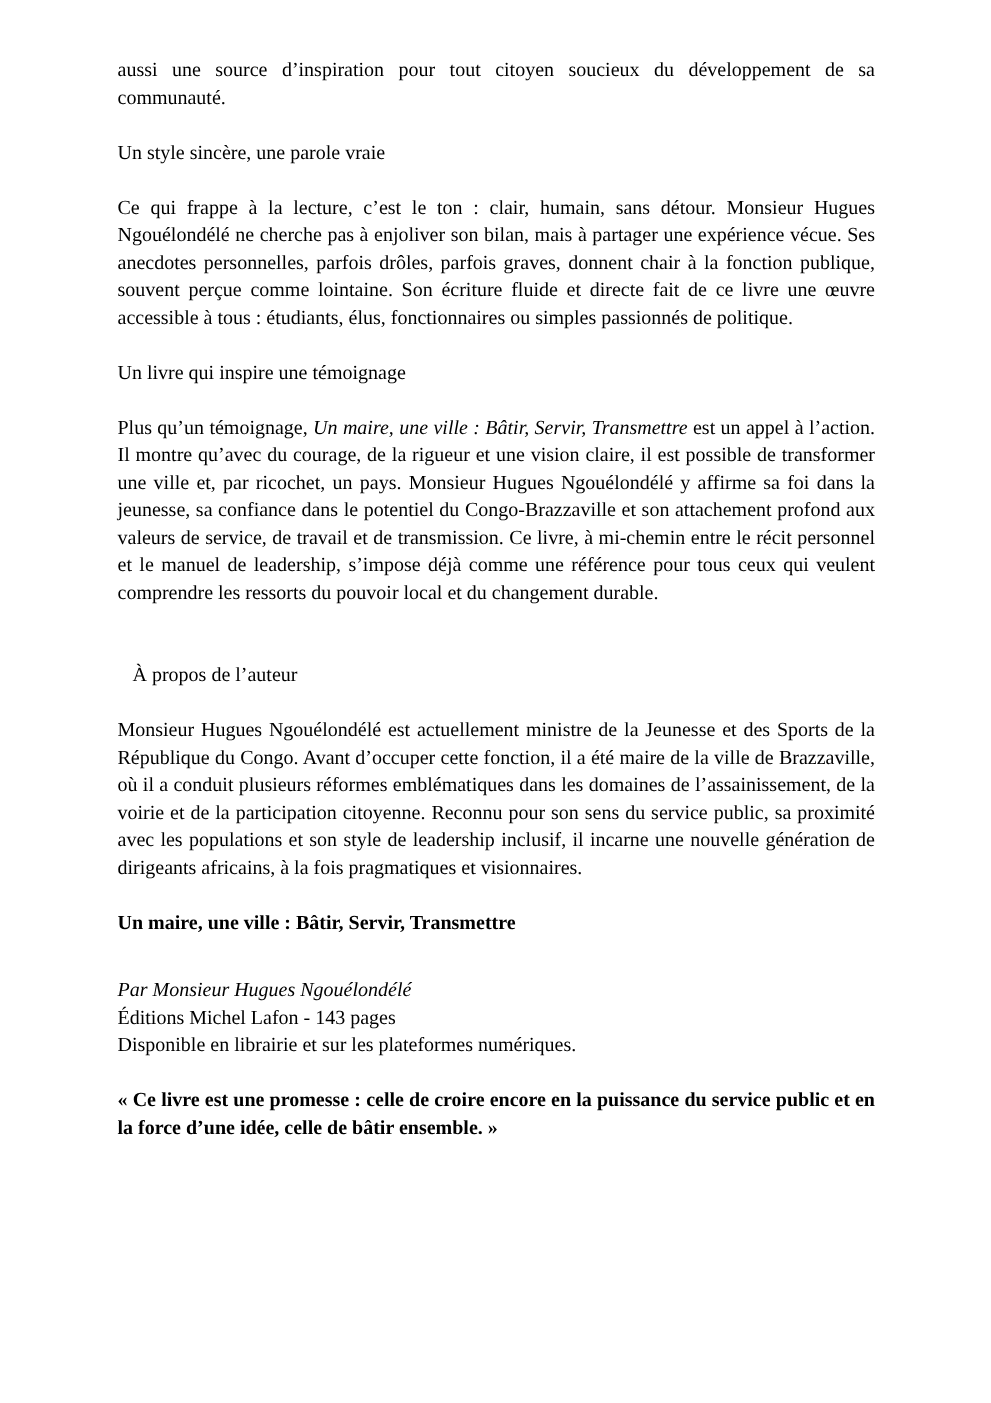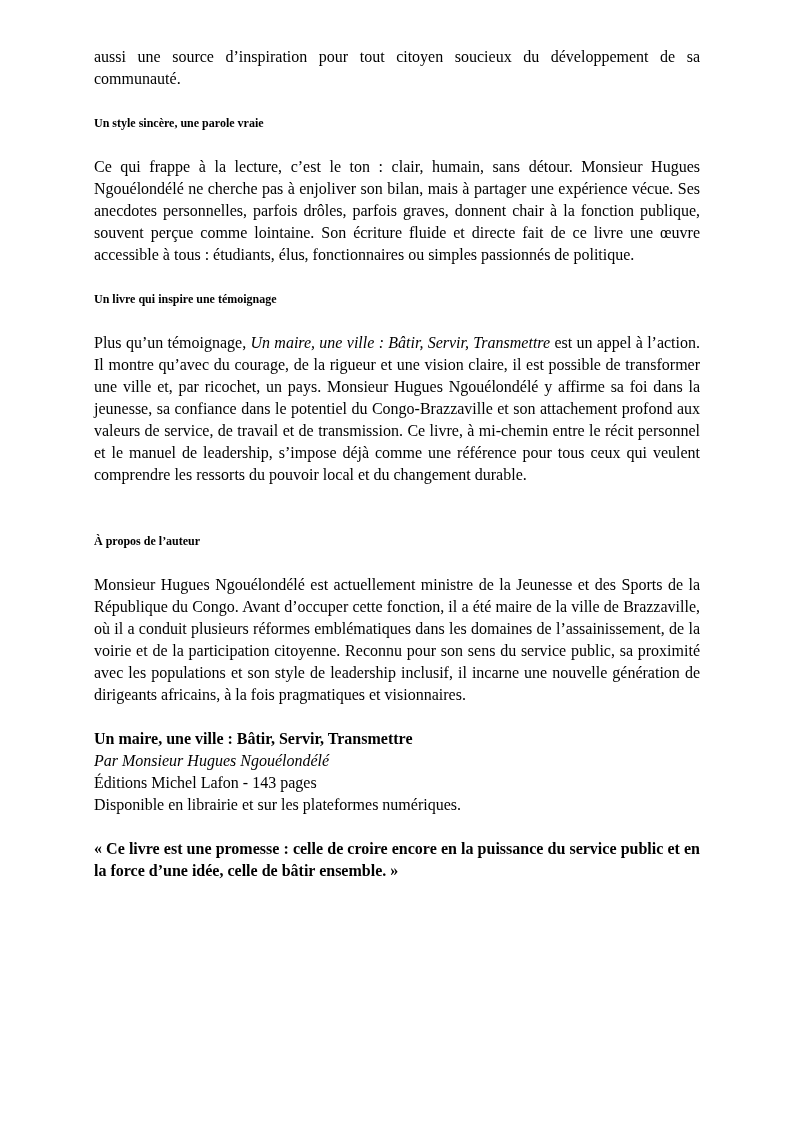--- a/index.html
+++ b/index.html
@@ -22,37 +22,38 @@
     top: 46px;
     width: 606px;
     font-size: 16px;
     line-height: 22px;
   }
   .para {
     margin: 0 0 22px 0;
     text-align: justify;
   }
   .heading {
-    font-size: 12px;
+    font-size: 16px;
     line-height: 22px;
-    font-weight: bold;
+    font-weight: normal;
     margin: 0 0 22px 0;
   }
   .heading-author {
     margin-top: 44px;
+    margin-left: 12px;
   }
   .book-info {
     margin: 0 0 22px 0;
   }
   .book-line {
     margin: 0;
     text-align: left;
   }
   .bold { font-weight: bold; }
-  .italic { font-style: italic; }
+  .italic { font-style: italic; margin-top: 32px; }
   .book-title { font-style: italic; }
   .quote { font-weight: bold; }
   .footer {
     position: absolute;
     top: 1034px;
     left: 94px;
     width: 606px;
     text-align: right;
     font-size: 13px;
     line-height: 16px;

